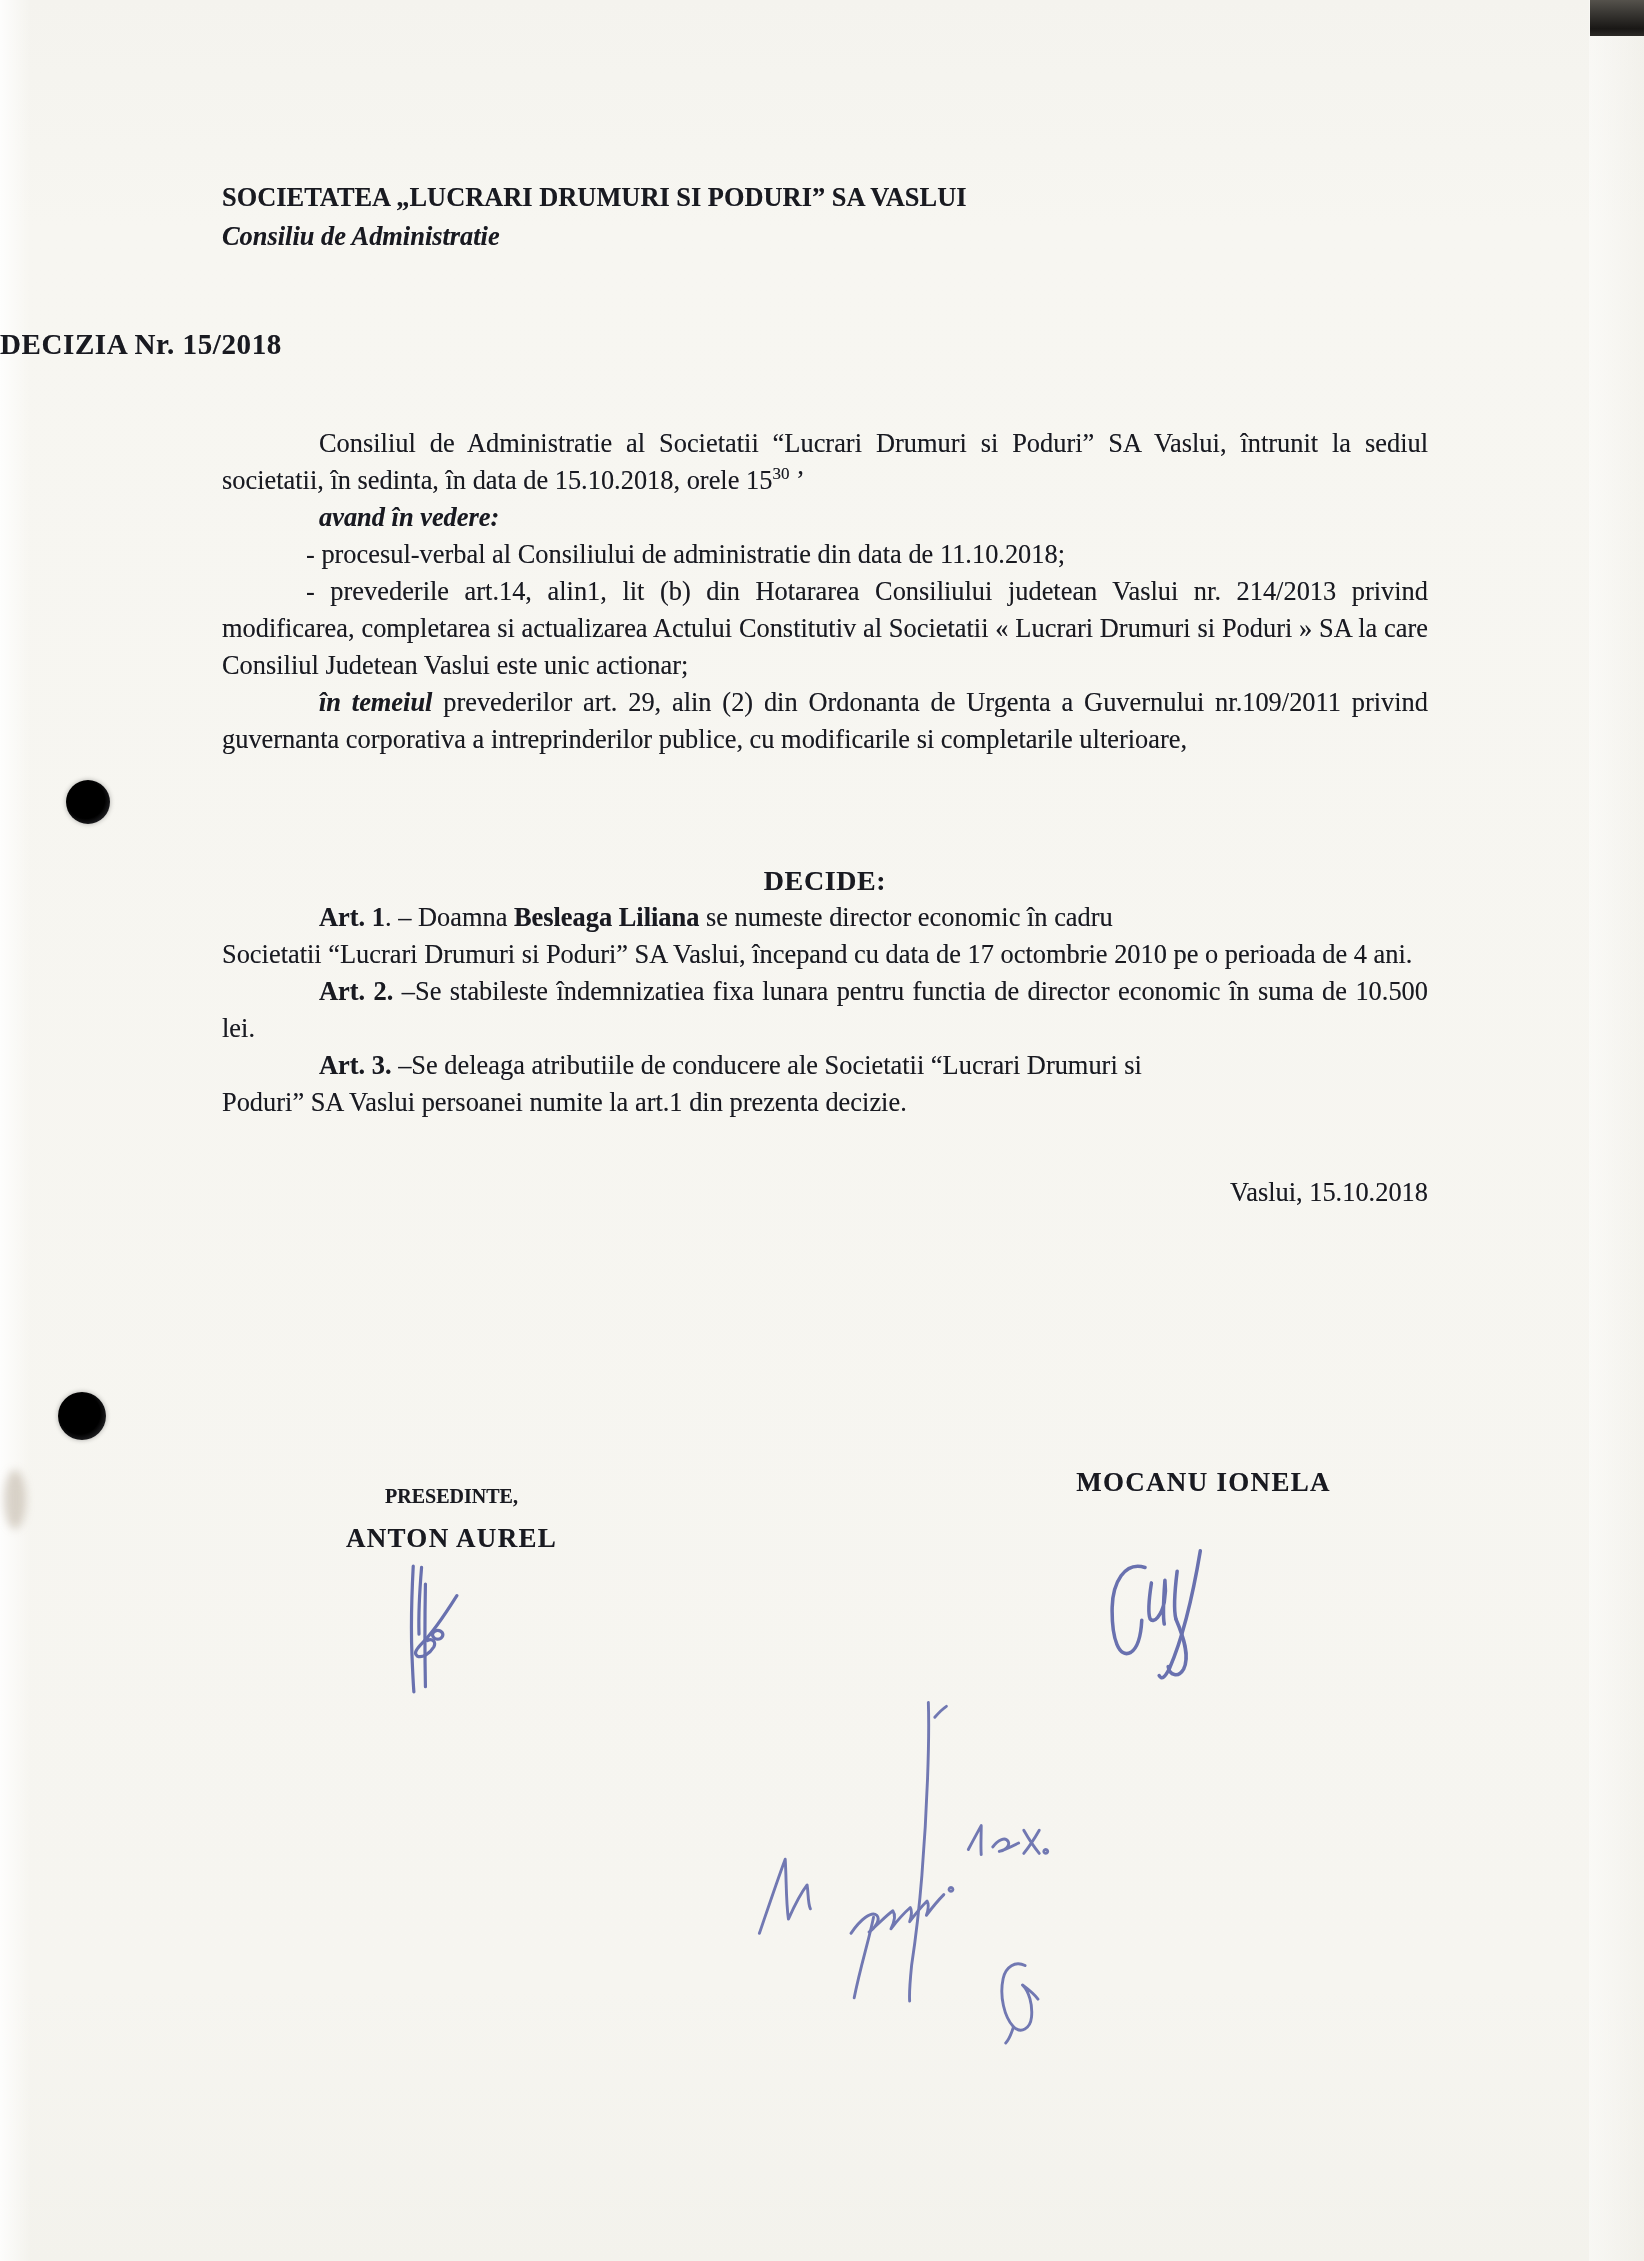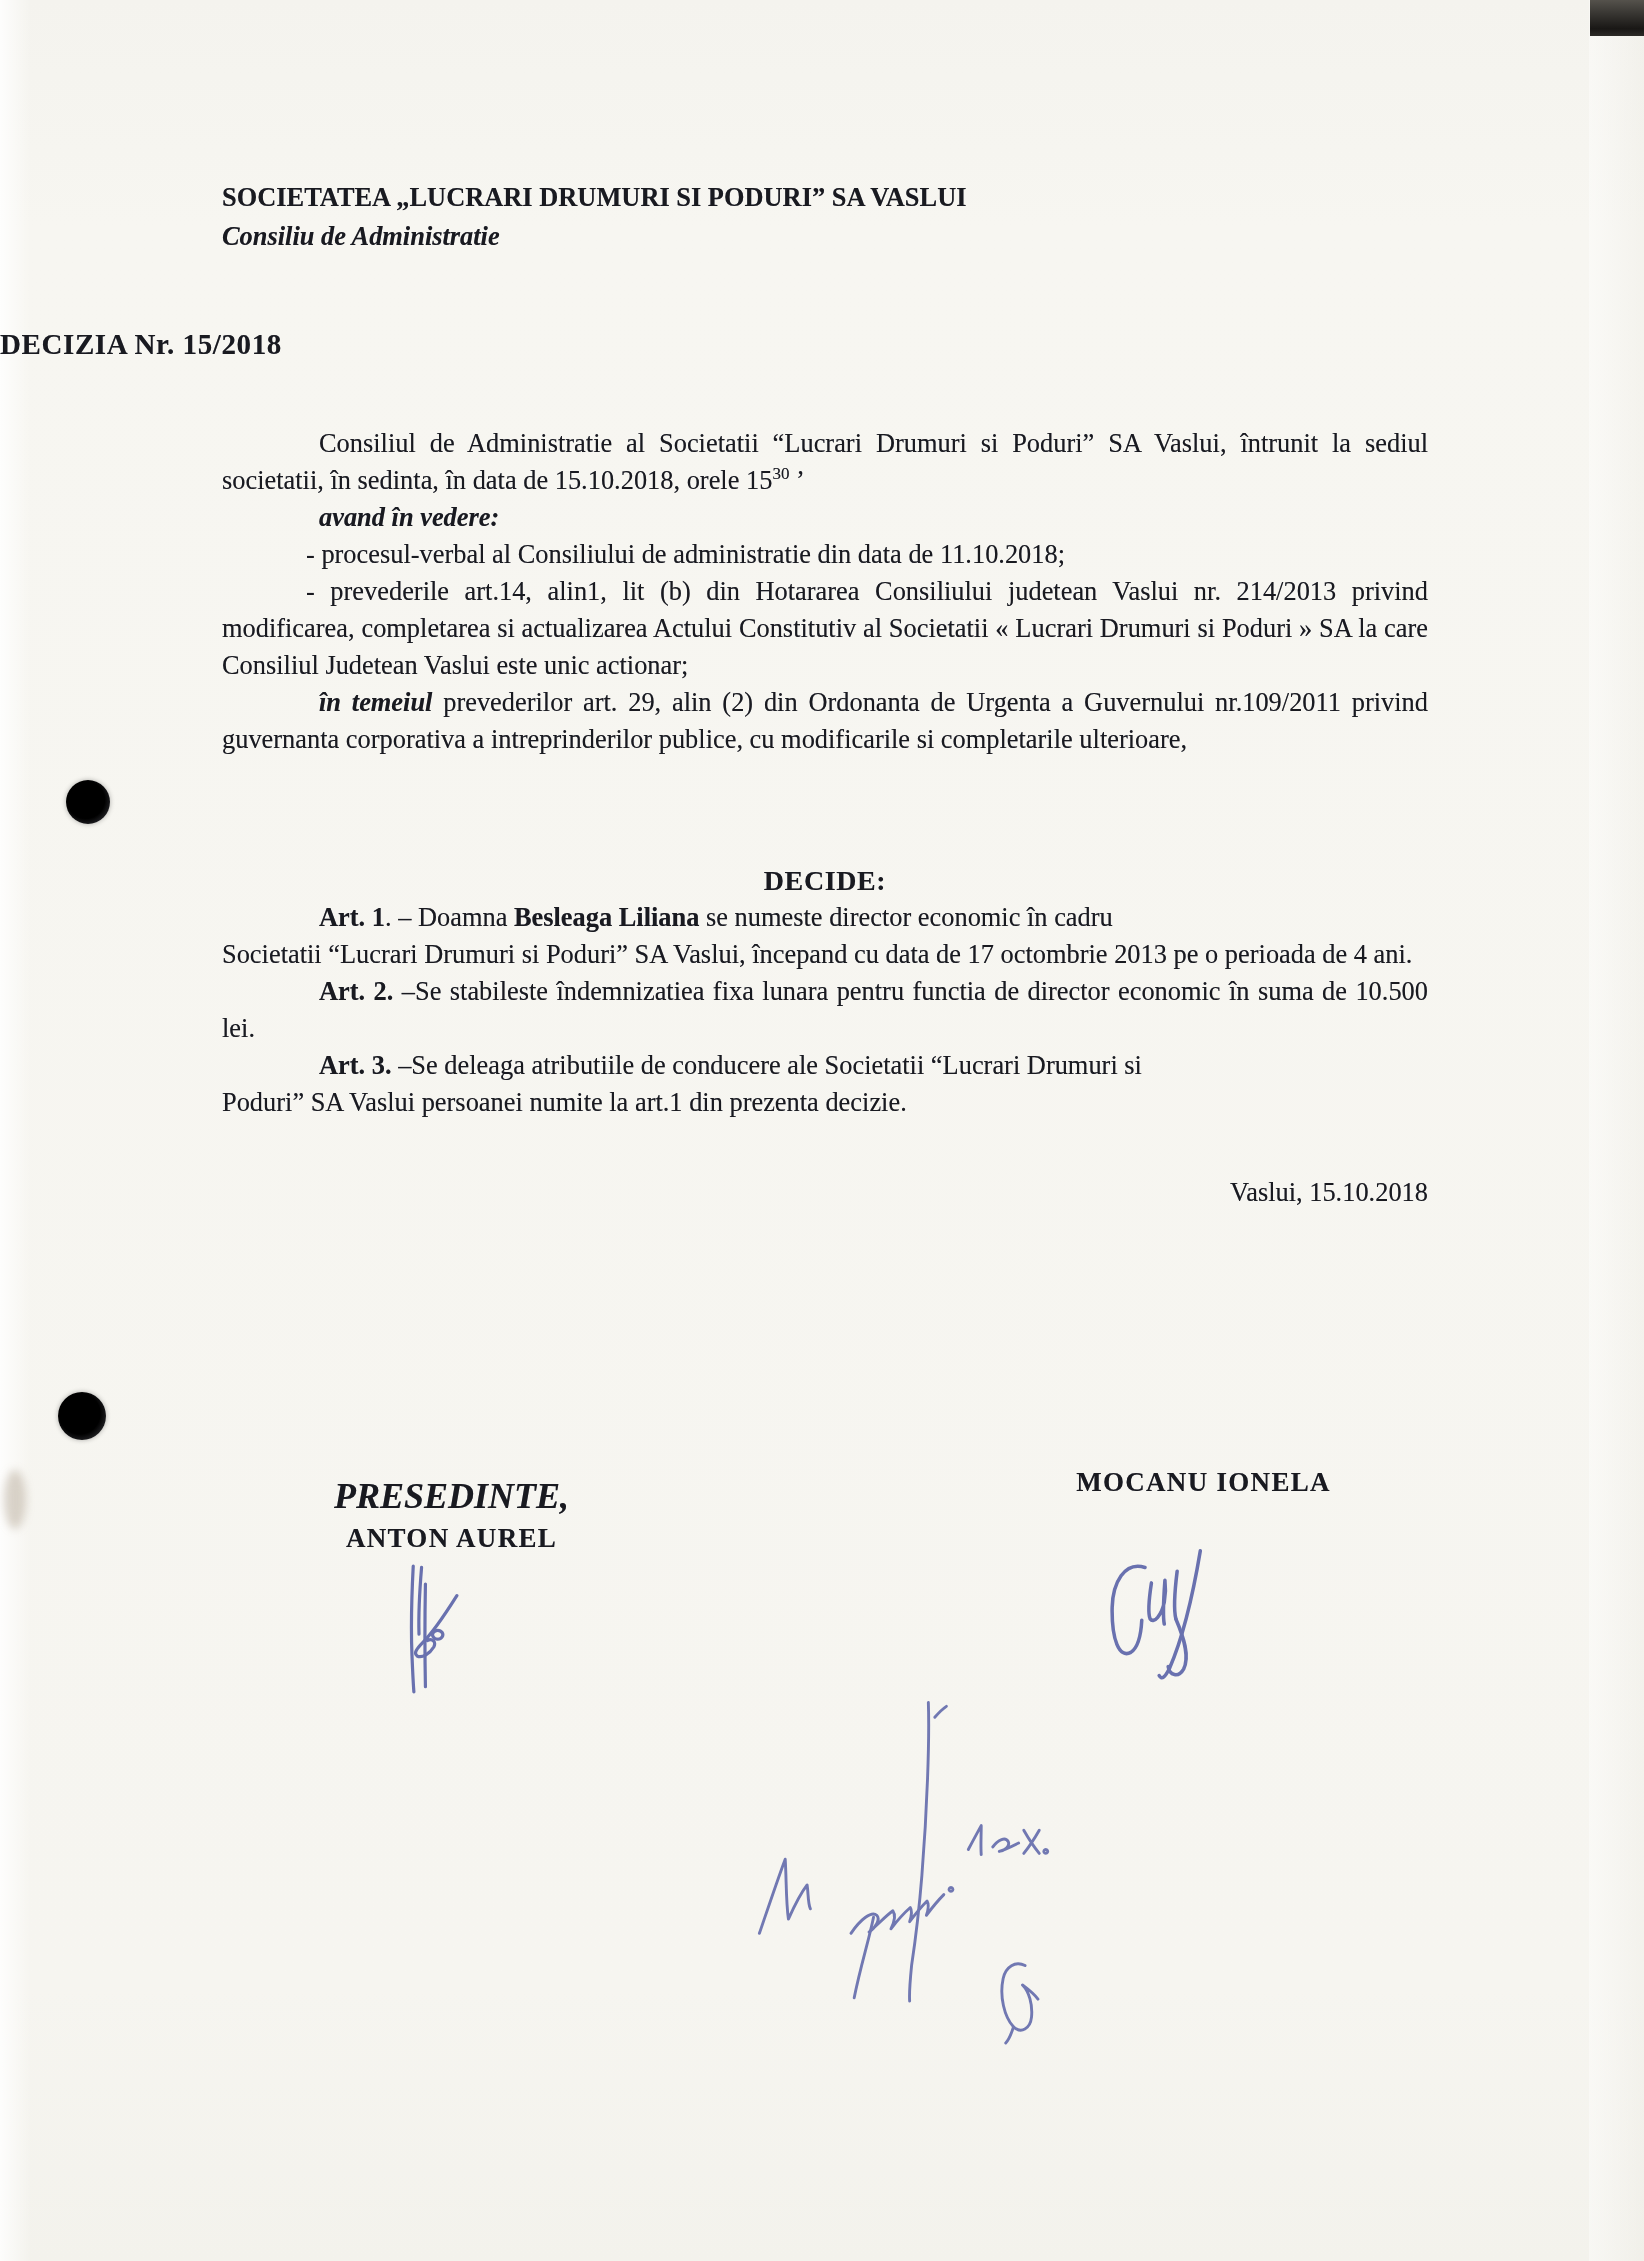--- a/index.html
+++ b/index.html
@@ -24,21 +24,21 @@
 
   .page-header{position:absolute;left:222px;top:178px;font-size:26.4px;line-height:39px;}
   .doc-title{position:absolute;left:0;top:325px;width:100%;text-align:left;
              font-size:29px;letter-spacing:0.6px;line-height:39px;}
   .body-text{position:absolute;left:222px;top:425px;width:1206px;
              font-size:26.4px;line-height:37px;}
   .decide{text-align:center;margin-top:104px;font-size:28px;letter-spacing:0.6px;}
   .date-line{text-align:right;margin-top:53px;}
 
   .sig{position:absolute;width:361px;text-align:center;line-height:42px;}
-  .sig .role{font-size:36px;font-style:italic;font-weight:bold;}
+  .sig .role{font-size:20px;font-weight:bold;}
   .sig .name{font-size:27px;font-weight:bold;letter-spacing:1.3px;}
   #sig-left{left:271px;top:1475px;}
   #sig-right{left:1023px;top:1461px;}
 
   .hole{position:absolute;border-radius:50%;
         background:radial-gradient(circle at 45% 45%,#000 55%,#26262a 78%,#3c3c40 100%);
         box-shadow:0 0 5.2px rgba(0,0,0,.30);}
   #hole-top{left:66px;top:780px;width:44px;height:44px;}
   #hole-bottom{left:58px;top:1392px;width:48px;height:48px;}
 
@@ -75,21 +75,21 @@
 
   <main class="body-text txt">
     <p class="jp ind150"><span>Consiliul de Administratie al Societatii “Lucrari Drumuri si Poduri” SA Vaslui, întrunit la sediul societatii, în sedinta, în data de 15.10.2018, orele 15</span><sup>30</sup><span> ’</span></p>
     <p class="ind150 bi">avand în vedere:</p>
     <p class="jp ind130">- procesul-verbal al Consiliului de administratie din data de 11.10.2018;</p>
     <p class="jp ind130">- prevederile art.14, alin1, lit (b) din Hotararea Consiliului judetean Vaslui nr. 214/2013 privind modificarea, completarea si actualizarea Actului Constitutiv al Societatii « Lucrari Drumuri si Poduri » SA la care Consiliul Judetean Vaslui este unic actionar;</p>
     <p class="jp ind150"><span class="bi">în temeiul</span><span> prevederilor art. 29, alin (2) din Ordonanta de Urgenta a Guvernului nr.109/2011 privind guvernanta corporativa a intreprinderilor publice, cu modificarile si completarile ulterioare,</span></p>
 
     <div class="decide b">DECIDE:</div>
 
-    <p class="jp ind150"><span class="b">Art. 1</span><span>. – Doamna </span><span class="b">Besleaga Liliana</span><span> se numeste director economic în cadru</span><br><span>Societatii “Lucrari Drumuri si Poduri” SA Vaslui, începand cu data de 17 octombrie 2013 pe o perioada de 4 ani.</span></p>
+    <p class="jp ind150"><span class="b">Art. 1</span><span>. – Doamna </span><span class="b">Besleaga Liliana</span><span> se numeste director economic în cadru</span><br><span>Societatii “Lucrari Drumuri si Poduri” SA Vaslui, începand cu data de 17 octombrie 2010 pe o perioada de 4 ani.</span></p>
     <p class="jp ind150"><span class="b">Art. 2.</span><span> –Se stabileste îndemnizatiea fixa lunara pentru functia de director economic în suma de 10.500 lei.</span></p>
     <p class="jp ind150"><span class="b">Art. 3.</span><span> –Se deleaga atributiile de conducere ale Societatii “Lucrari Drumuri si</span><br><span>Poduri” SA Vaslui persoanei numite la art.1 din prezenta decizie.</span></p>
 
     <p class="date-line">Vaslui, 15.10.2018</p>
   </main>
 
   <div class="sig txt" id="sig-left">
     <div class="role">PRESEDINTE,</div>
     <div class="name">ANTON AUREL</div>
   </div>

